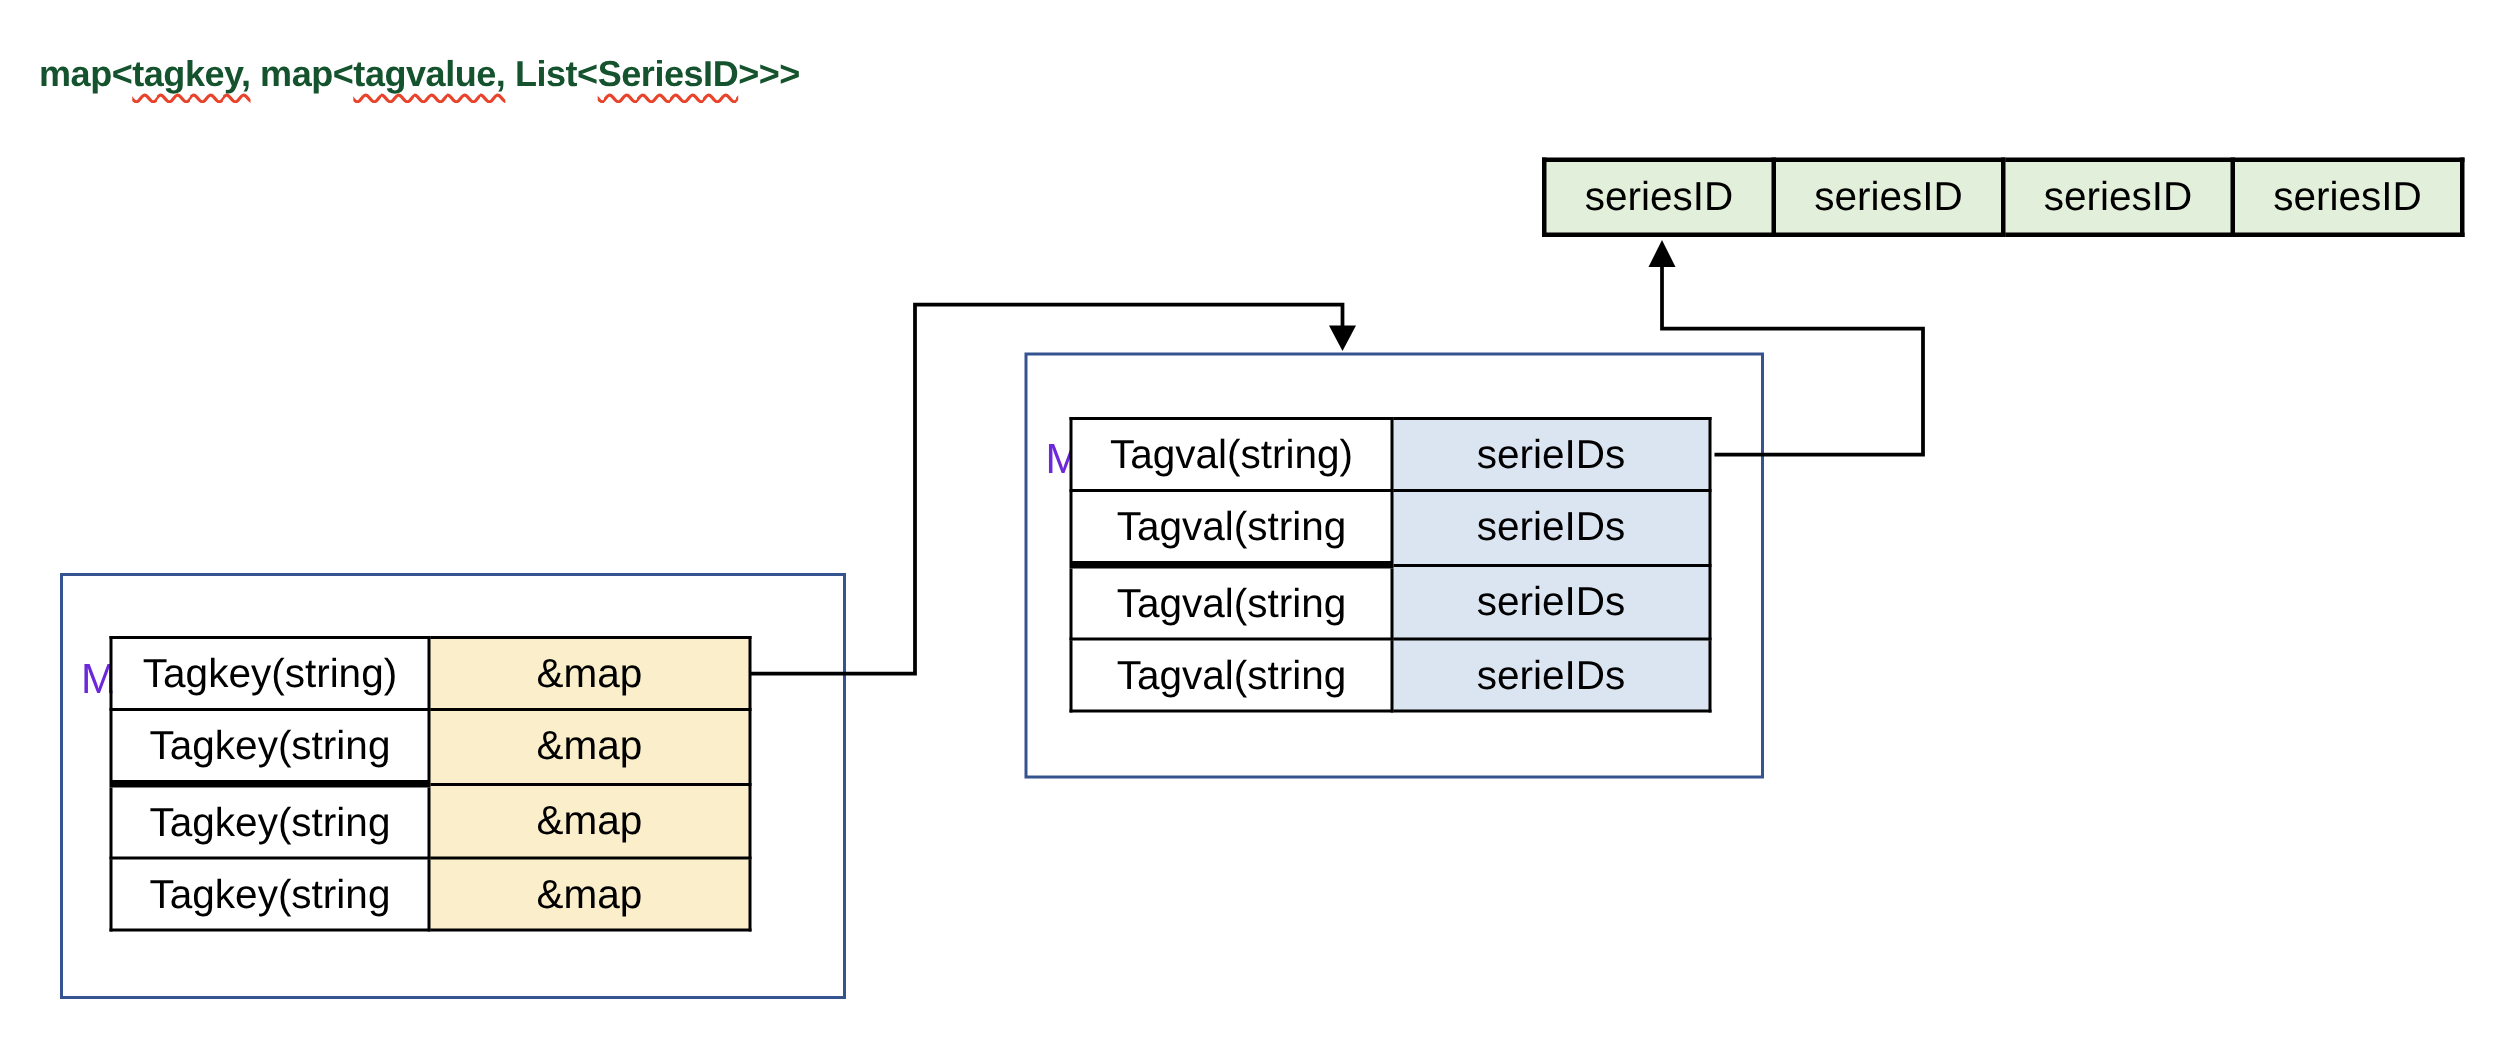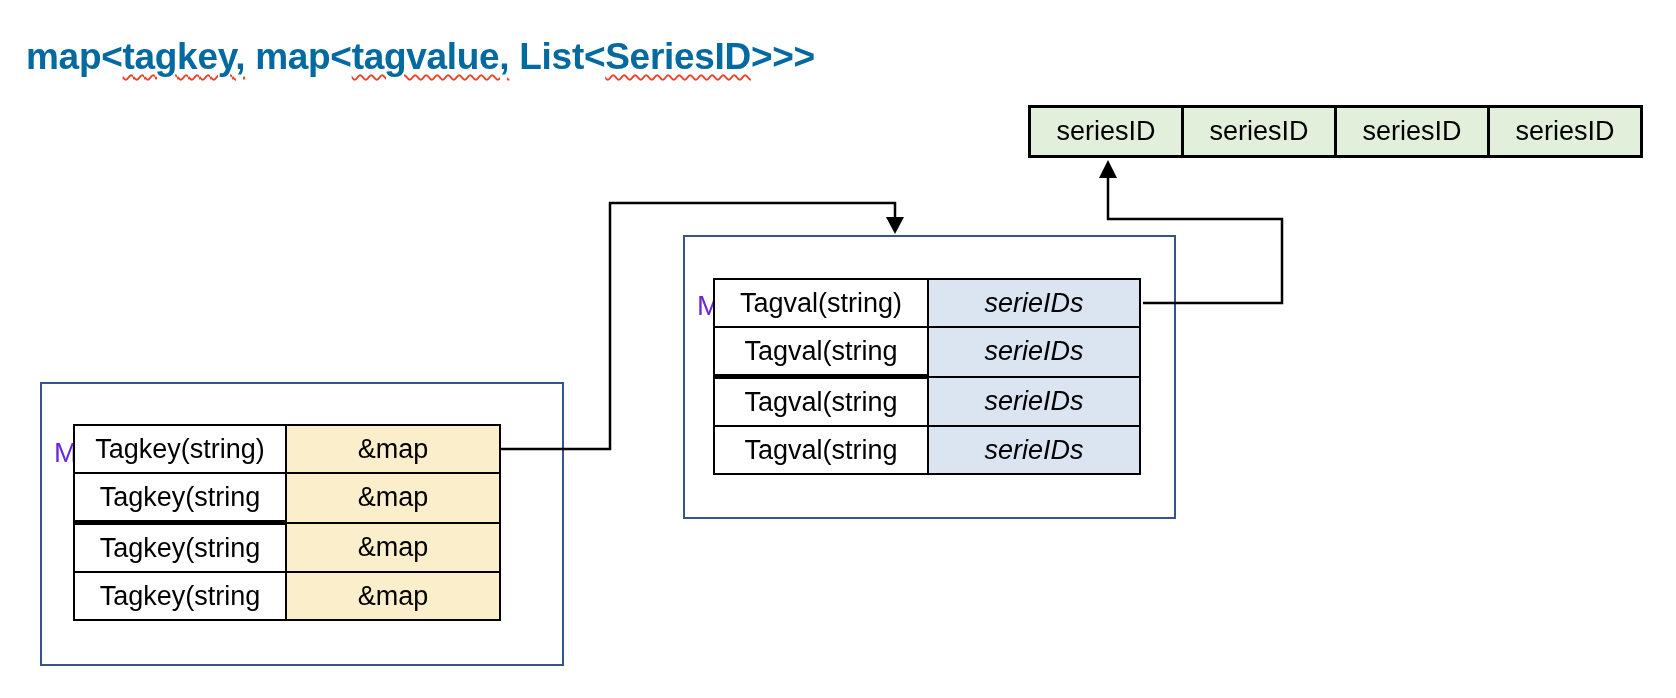--- a/index.html
+++ b/index.html
@@ -15,22 +15,22 @@
     position:relative;
     width:1676px;height:698px;
     background:#ffffff;
     overflow:hidden;
     font-family:"Liberation Sans","DejaVu Sans",sans-serif;
     color:#000;
   }
   
   .title{
     position:absolute;left:26px;top:36px;margin:0;
-    font-size:37px;font-weight:bold;letter-spacing:-0.3px;
-    white-space:pre;color:#0369a1;
+    font-size:24px;font-weight:bold;letter-spacing:-0.3px;
+    white-space:pre;color:#14532d;
   }
   .title span{white-space:pre;}
   .title .sq{
     text-decoration-line:underline;
     text-decoration-style:wavy;
     text-decoration-color:var(--spellcheck-red,#e8442c);
     text-decoration-thickness:2px;
     text-underline-offset:5px;
   }
   
@@ -63,21 +63,21 @@
   }
   #tagval-table{left:713px;top:278px;}
   #tagkey-table{left:73px;top:424px;}
   .grid td{
     height:46px;padding:0;
     border:2px solid var(--line-black,#000);
     font-size:27px;text-align:center;vertical-align:middle;
     background:#ffffff;
   }
   #tagval-table td.k{width:212px;}
-  #tagval-table td.v{width:210px;background:var(--serieids-cell-blue,#dbe5f2);font-style:italic;}
+  #tagval-table td.v{width:210px;background:var(--serieids-cell-blue,#dbe5f2);}
   #tagkey-table td.k{width:210px;border-radius:18px;}
   #tagkey-table td.v{width:212px;background:var(--map-cell-yellow,#fbeecb);}
   
   .grid tr:nth-child(2) td:first-child{border-bottom-width:5px;}
   
   .connectors{
     position:absolute;left:0;top:0;
     pointer-events:none;
   }
   .conn{fill:none;stroke:var(--line-black,#000);stroke-width:2.5;}

